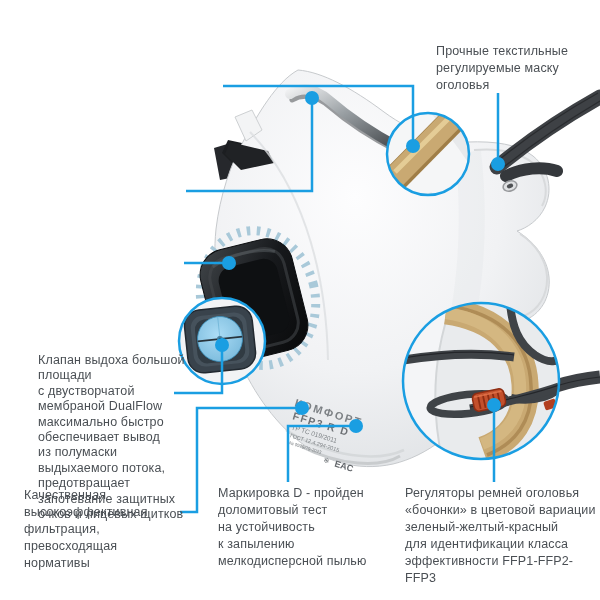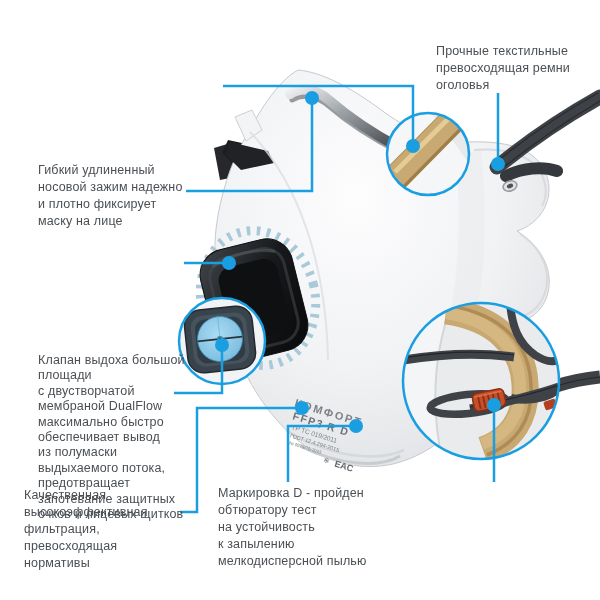--- a/index.html
+++ b/index.html
@@ -189,41 +189,42 @@
     <circle cx="498" cy="164" r="7"></circle>
     <circle cx="312" cy="98" r="7"></circle>
     <circle cx="229" cy="263" r="7"></circle>
     <circle cx="222" cy="345" r="7"></circle>
     <circle cx="302" cy="408" r="7"></circle>
     <circle cx="356" cy="426" r="7"></circle>
     <circle cx="494" cy="405" r="7"></circle>
   </g>
 </svg>
 
-  <div class="note" style="left:38px;top:162px">Гибкий удлиненный
-носовой зажим надежно
-и плотно фиксирует
-маску на лице</div>
   <div class="note tight" style="left:38px;top:314px">Клапан выдоха большой
 площади
 с двустворчатой
 мембраной DualFlow
 максимально быстро
 обеспечивает вывод
 из полумаски
 выдыхаемого потока,
 предотвращает
 запотевание защитных
 очков и лицевых щитков</div>
   <div class="note" style="left:24px;top:487px">Качественная
 высокоэффективная
 фильтрация,
 превосходящая
 нормативы</div>
   <div class="note" style="left:218px;top:485px">Маркировка D - пройден
-обтюратору тест
+доломитовый тест
 на устойчивость
 к запылению
 мелкодисперсной пылью</div>
+  <div class="note" style="left:405px;top:485px">Регуляторы ремней оголовья
+«бочонки» в цветовой вариации
+зеленый-желтый-красный
+для идентификации класса
+эффективности FFP1-FFP2-FFP3</div>
   <div class="note" style="left:436px;top:43px">Прочные текстильные
-превосходящая ремни
+регулируемые маску
 оголовья</div>
 </div>
 
 </body></html>

